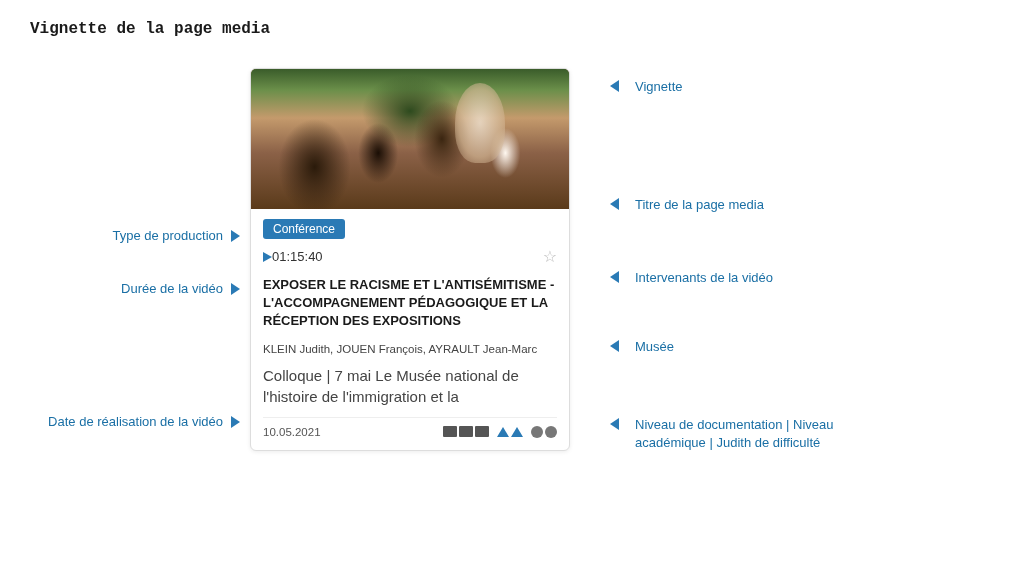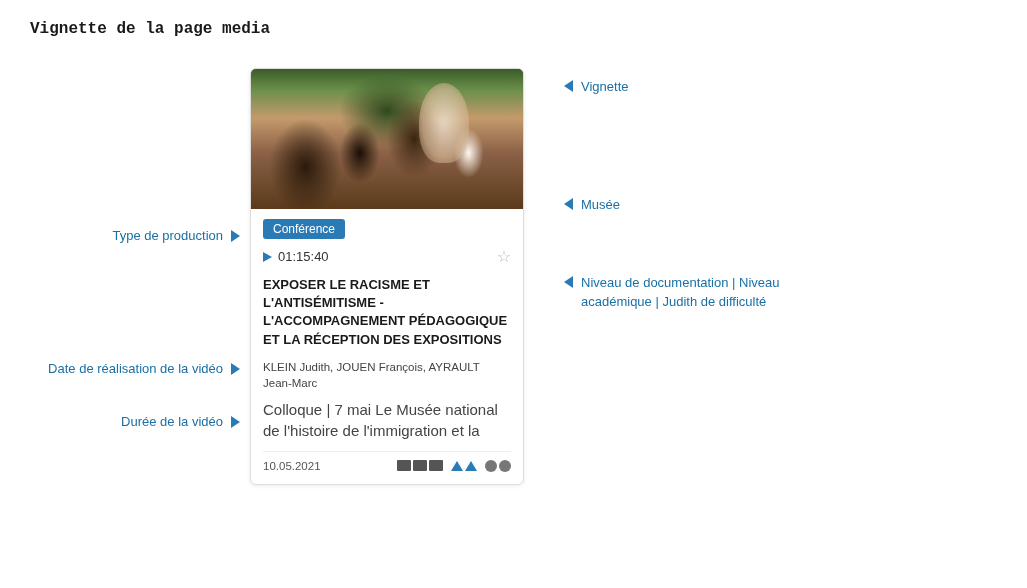--- a/index.html
+++ b/index.html
@@ -57,21 +57,21 @@
       border-bottom: 6px solid transparent;
       border-left: 9px solid #2a7ab5;
       display: inline-block;
       flex-shrink: 0;
     }
 
     
     .card-wrapper {
       display: flex;
       flex-direction: column;
-      width: 274px;
+      width: 320px;
       flex-shrink: 0;
       align-items: flex-end;
     }
     .card {
       background: #fff;
       border: 1px solid #ddd;
       border-radius: 6px;
       overflow: hidden;
       box-shadow: 0 1px 4px rgba(0,0,0,0.08);
     }
@@ -120,21 +120,21 @@
       background: #2a7ab5;
       color: #fff;
       border-radius: 3px;
       padding: 3px 10px;
       font-size: 12px;
       font-weight: normal;
     }
     .duration-row {
       display: flex;
       align-items: center;
-      gap: 6px;
+      gap: 0;
       font-size: 13px;
       color: #333;
       margin-bottom: 10px;
     }
     .play-icon-small {
       width: 0;
       height: 0;
       border-top: 5px solid transparent;
       border-bottom: 5px solid transparent;
       border-left: 9px solid #2a7ab5;
@@ -206,21 +206,21 @@
     .right-labels {
       display: flex;
       flex-direction: column;
       padding-left: 40px;
       padding-top: 10px;
       gap: 0;
     }
     .right-label-row {
       display: flex;
       align-items: flex-start;
-      gap: 8px;
+      gap: 16px;
       color: #1a6fa5;
       font-size: 13px;
       margin-bottom: 40px;
     }
     .arrow-left {
       width: 0;
       height: 0;
       border-top: 6px solid transparent;
       border-bottom: 6px solid transparent;
       border-right: 9px solid #2a7ab5;
@@ -250,26 +250,26 @@
 <div class="page-container">
   <div class="page-title">Vignette de la page media</div>
 
   <div class="main-layout">
 
     <div class="left-labels">
       <div class="label-row">
         <span>Type de production</span>
         <span class="arrow-right"></span>
       </div>
+      <div class="label-row">
+        <span>Durée de la vidéo</span>
+        <span class="arrow-right"></span>
+      </div>
       <div class="label-row bottom">
         <span>Date de réalisation de la vidéo</span>
-        <span class="arrow-right"></span>
-      </div>
-      <div class="label-row">
-        <span>Durée de la vidéo</span>
         <span class="arrow-right"></span>
       </div>
     </div>
 
     <div class="card-wrapper">
       <div class="card">
         <div class="card-image"></div>
         <div class="card-body">
           <div class="badge-row">
             <span class="badge">Conférence</span>
@@ -306,20 +306,28 @@
           </div>
         </div>
       </div>
     </div>
 
     <div class="right-labels">
       <div class="right-label-row vignette">
         <span class="arrow-left"></span>
         <span class="right-label-text">Vignette</span>
       </div>
+      <div class="right-label-row titre">
+        <span class="arrow-left"></span>
+        <span class="right-label-text">Titre de la page media</span>
+      </div>
+      <div class="right-label-row intervenants">
+        <span class="arrow-left"></span>
+        <span class="right-label-text">Intervenants de la vidéo</span>
+      </div>
       <div class="right-label-row chapeau">
         <span class="arrow-left"></span>
         <span class="right-label-text">Musée</span>
       </div>
       <div class="right-label-row">
         <span class="arrow-left"></span>
         <span class="right-label-text" style="max-width:200px;">Niveau de documentation | Niveau académique | Judith de difficulté</span>
       </div>
     </div>
 

